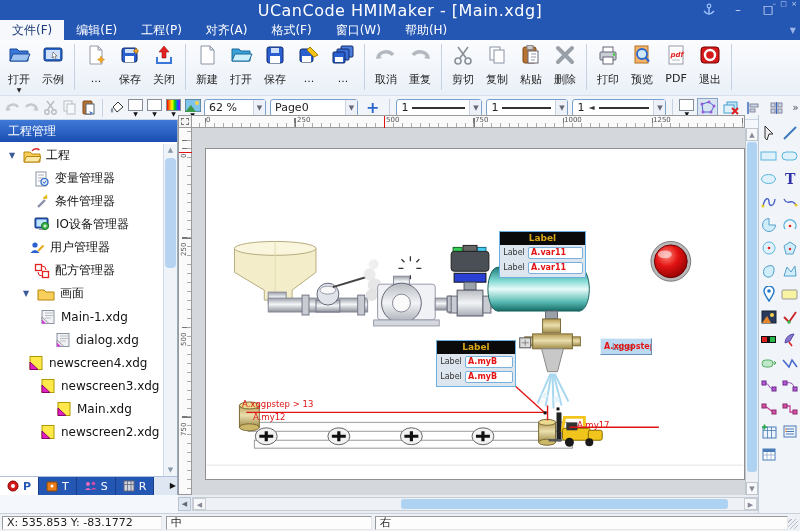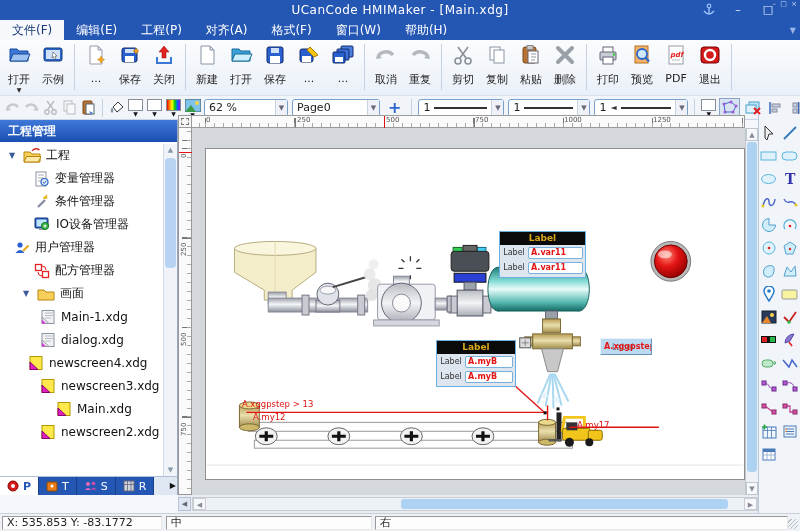--- a/index.html
+++ b/index.html
@@ -1,21 +1,21 @@
 <!DOCTYPE html>
 <html><head>
 <meta charset="utf-8">
 <style>
 *{margin:0;padding:0;box-sizing:border-box}
 html,body{width:800px;height:531px;overflow:hidden;font-family:"DejaVu Sans","Liberation Sans",sans-serif;background:#f4f7fb}
 .app{position:relative;width:800px;height:531px;background:#f4f7fb;font-size:11px}
 .abs{position:absolute}
 
 .titlebar{left:0;top:0;width:800px;height:20px;background:#2456b4;color:#fff;display:flex;align-items:center}
-.titlebar .title{position:absolute;left:0;right:0;text-align:center;font-size:12px;letter-spacing:.5px}
+.titlebar .title{position:absolute;left:0;right:0;text-align:center;font-size:16px;letter-spacing:.5px}
 .wbtn{position:absolute;top:2px;width:20px;height:15px;color:#e8eefc;font-size:11px;text-align:center;line-height:15px}
 .mdi{position:absolute;right:2px;top:0;font-size:7px;color:#cdd9f0;letter-spacing:1px}
 .menubar{left:0;top:20px;width:800px;height:20px;background:#2456b4;display:flex;align-items:stretch}
 .mitem{color:#fff;font-size:12px;padding:0 12px;display:flex;align-items:center}
 .mitem.active{background:#f6f8fb;color:#1a3a7a}
 .mchev{position:absolute;right:4px;top:26px;color:#9ab4e8;font-size:8px}
 
 .tb1{left:0;top:40px;width:800px;height:56px;background:linear-gradient(#fbfcfe,#eaf0f8);border-bottom:1px solid #d7e0ec;display:flex;align-items:flex-start;padding-left:2px}
 .tbb{display:flex;flex-direction:column;align-items:center;width:34px;height:54px;padding-top:4px;font-size:11px;color:#222;flex:none}
 .tbb svg{width:24px;height:22px;flex:none}
@@ -34,21 +34,21 @@
 .combo .grow{flex:1;display:flex;align-items:center}
 .combo .ln{flex:1;border-top:2px solid #333;margin:0 4px}
 .combo .ddb{width:12px;height:16px;background:#eef2f8;border-left:1px solid #c8d4e4;color:#667;font-size:7px;display:flex;align-items:center;justify-content:center}
 .sep2{width:1px;height:18px;background:#c6d2e2;margin:0 4px;flex:none}
 .plus{color:#2a66cc;font-size:16px;font-weight:bold;margin:0 6px;flex:none}
 .toolbtn{width:21px;height:20px;display:flex;align-items:center;justify-content:center;flex:none;margin:0 1px}
 .toolbtn.pressed{background:#d8e4f2;border:1px solid #8aa4c8}
 .ovf{color:#445;font-size:10px;margin-left:4px}
 
 .sidebar{left:0;top:120px;width:178px;height:375px;background:#fff;border-right:1px solid #98a8c0}
-.sheader{height:22px;background:linear-gradient(#4079d8,#1a4eb2);color:#fff;font-size:12px;font-weight:bold;display:flex;align-items:center;padding-left:8px}
+.sheader{height:22px;background:linear-gradient(#4079d8,#1a4eb2);color:#fff;font-size:12px;font-weight:normal;display:flex;align-items:center;padding-left:8px}
 .tree{position:absolute;top:24px;left:0;right:14px;bottom:19px;overflow:hidden}
 .trow{height:23px;display:flex;align-items:center;font-size:12px;color:#111;gap:5px;white-space:nowrap}
 .arr{width:12px;color:#3a5a9a;font-size:8px;text-align:center;flex:none}
 .trow svg{flex:none}
 .sscroll{position:absolute;top:24px;right:0;width:14px;bottom:19px;background:#f0f4f9;border-left:1px solid #d0daea}
 .sthumb{position:absolute;left:1px;right:1px;top:14px;height:110px;background:#b6d4f2;border-radius:4px}
 .sarr{position:absolute;left:0;right:0;height:12px;color:#8899aa;font-size:7px;text-align:center;line-height:12px}
 .stabs{position:absolute;bottom:0;left:0;right:0;height:19px;display:flex;background:#dfe7f2;border-top:1px solid #b0c0d8;overflow:hidden}
 .stab{display:flex;align-items:center;gap:4px;padding:0 7px;background:#2456b4;color:#fff;font-size:11px;border-right:1px solid #1a3f8a;flex:none}
 .stab.active{background:#fff;color:#2456b4;font-weight:bold}
@@ -332,21 +332,21 @@
         <span class="ddt">▼</span>
       </div>
     <div class="swwrap">
         <svg width="16" height="13" viewBox="0 0 16 13">
           <rect x="0" y="0" width="16" height="13" fill="#7ec3ea" stroke="#456"></rect>
           <path d="M0,13 L6,6 L11,13 Z" fill="#3a9a4a"></path>
           <circle cx="12" cy="4" r="2" fill="#ffd34a"></circle>
         </svg>
         <span class="ddt">▼</span>
       </div>
-    <div class="combo" style="width:84px">
+    <div class="combo" style="width:62px">
         <span class="grow">62 %</span>
         <span class="ddb">▼</span>
       </div>
     <div class="combo" style="width:88px">
         <span class="grow">Page0</span>
         <span class="ddb">▼</span>
       </div>
     <span class="plus">+</span>
     <div class="sep2"></div>
     <div class="combo" style="width:86px">
@@ -439,21 +439,21 @@
       <div class="trow" style="padding-left:34px">
         <svg width="17" height="15" viewBox="0 0 17 15">
             <rect x="1" y="1" width="13" height="10" rx="1" fill="#2a5fd0" stroke="#12306a"></rect>
             <rect x="2.5" y="2.5" width="10" height="7" fill="#bfe6f8"></rect>
             <rect x="5" y="11" width="5" height="2" fill="#99a"></rect>
             <circle cx="11" cy="9" r="3.6" fill="#3cb54a" stroke="#1a7a28"></circle>
             <path d="M9.5,9 h3 M11,7.5 v3" stroke="#fff" stroke-width="1"></path>
           </svg>
         <span>IO设备管理器</span>
       </div>
-      <div class="trow" style="padding-left:14px">
+      <div class="trow" style="padding-left:29px">
         <svg width="16" height="16" viewBox="0 0 16 16">
             <circle cx="6" cy="5" r="2.6" fill="#2a5fd0"></circle>
             <path d="M1.5,13 q4.5,-6 9,0 z" fill="#2a5fd0"></path>
             <line x1="9" y1="11" x2="14.5" y2="5.5" stroke="#e8a818" stroke-width="2"></line>
           </svg>
         <span>用户管理器</span>
       </div>
       <div class="trow" style="padding-left:34px">
         <svg width="16" height="16" viewBox="0 0 16 16">
             <rect x="1.5" y="1.5" width="6" height="6" fill="#fff" stroke="#e42222" stroke-width="1.3"></rect>
@@ -472,21 +472,21 @@
       </div>
       <div class="trow" style="padding-left:40px">
         <svg width="16" height="16" viewBox="0 0 16 16">
             <rect x="2" y="1.5" width="12" height="13" fill="#f2f2f2" stroke="#8a94a4"></rect>
             <path d="M5,4 h8 M5,6.5 h8 M5,9 h6" stroke="#b8bec8" stroke-width="1"></path>
             <path d="M2,14.5 L2,8 L9,14.5 Z" fill="#e8e8e8" stroke="#99a"></path>
             <path d="M2,14.5 L2,10.5 L6,14.5 Z" fill="#d83ad8"></path>
           </svg>
         <span>Main-1.xdg</span>
       </div>
-      <div class="trow" style="padding-left:40px">
+      <div class="trow" style="padding-left:55px">
         <svg width="16" height="16" viewBox="0 0 16 16">
             <rect x="2" y="1.5" width="12" height="13" fill="#f2f2f2" stroke="#8a94a4"></rect>
             <path d="M5,4 h8 M5,6.5 h8 M5,9 h6" stroke="#b8bec8" stroke-width="1"></path>
             <path d="M2,14.5 L2,8 L9,14.5 Z" fill="#e8e8e8" stroke="#99a"></path>
             <path d="M2,14.5 L2,10.5 L6,14.5 Z" fill="#d83ad8"></path>
           </svg>
         <span>dialog.xdg</span>
       </div>
       <div class="trow" style="padding-left:28px">
         <svg width="16" height="16" viewBox="0 0 16 16">

